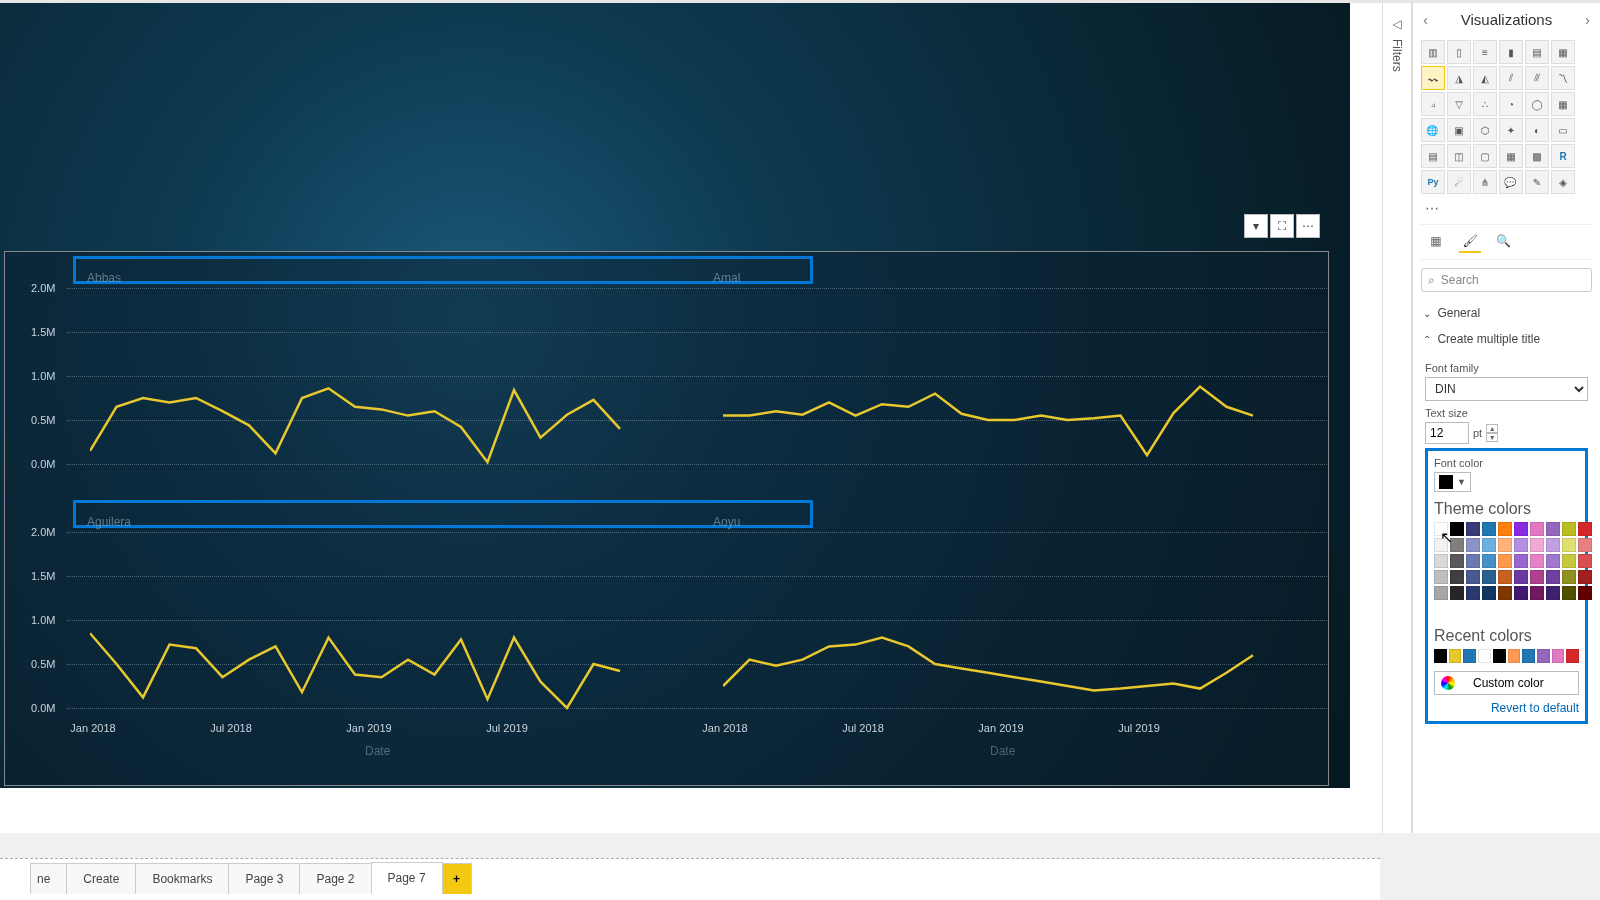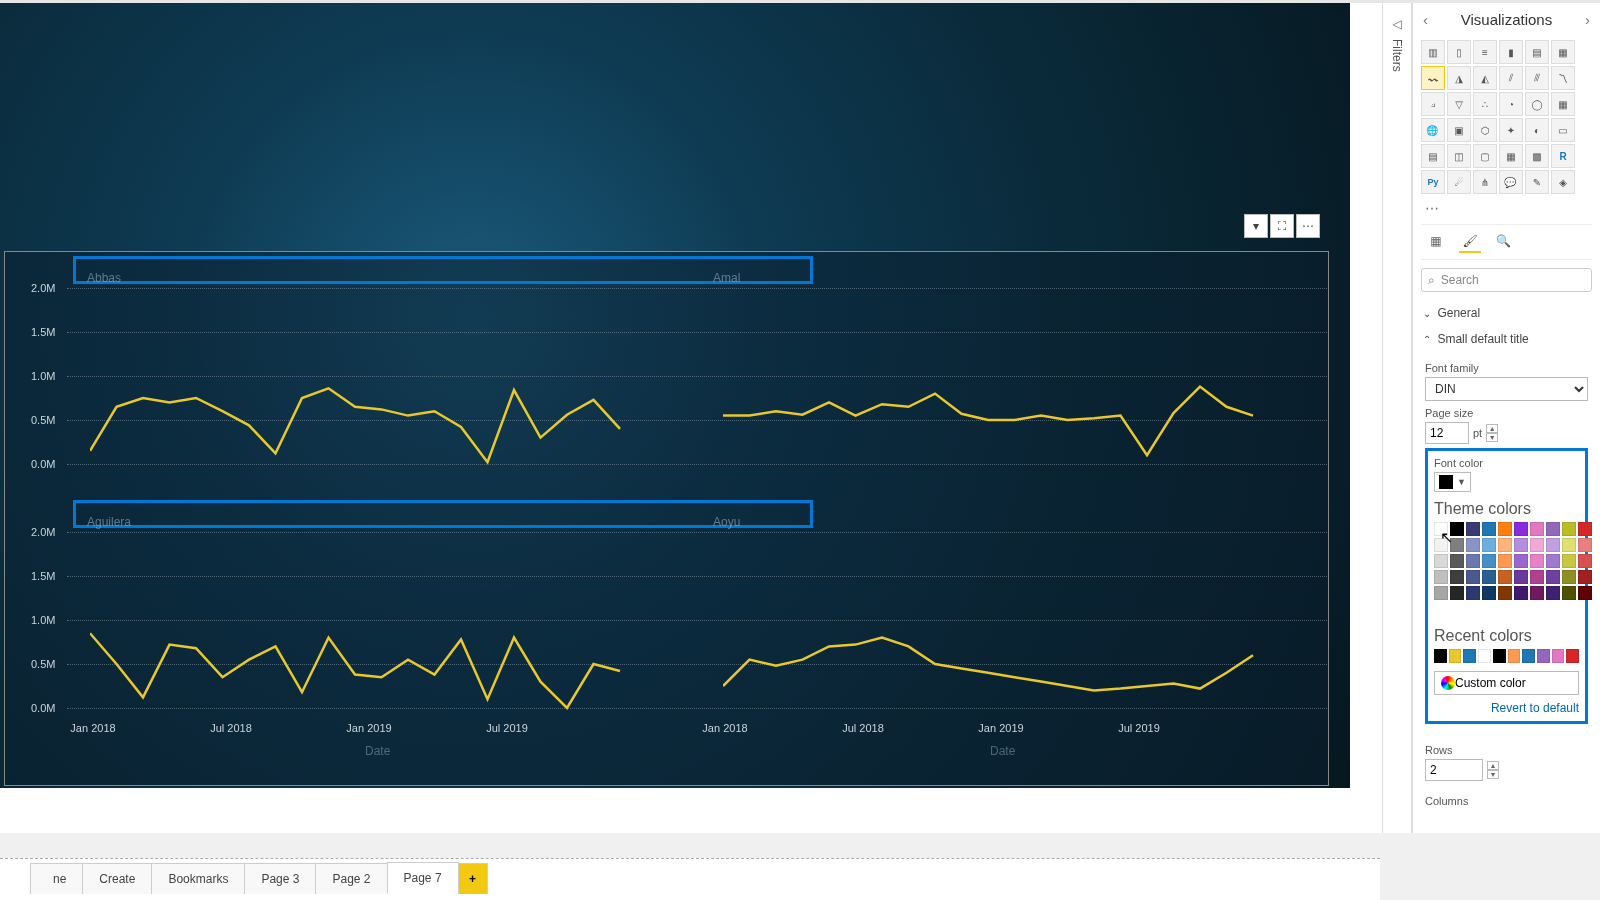--- a/index.html
+++ b/index.html
@@ -154,21 +154,21 @@
 .spinner-btns span { font-size: 7px; line-height: 7px; color: #666; border: 1px solid #bbb; width: 12px; text-align: center; cursor: pointer;}
 .color-picker-highlight { border: 3px solid #0078d4; padding: 6px; margin-top: 4px; }
 .color-swatch-btn { display: inline-flex; align-items: center; border: 1px solid #bbb; padding: 2px 4px; gap: 4px; }
 .color-sw { width: 14px; height: 14px; background: #000; }
 .caret { font-size: 9px; color: #555;}
 .palette-label { font-size: 16px; color: #555; margin: 8px 0 4px 0;}
 .palette { display: grid; grid-template-columns: repeat(10, 14px); gap: 2px;}
 .sw { width: 14px; height: 14px; border: 1px solid rgba(0,0,0,0.1);}
 .recent-row { display: flex; gap: 2px; margin-top: 4px;}
 .custom-color-btn {
-  display: flex; align-items: center; gap: 0;
+  display: flex; align-items: center; gap: 18px;
   border: 1px solid #bbb; padding: 4px 6px; margin-top: 8px;
   font-size: 12px; width: 100%; background: #fff;
 }
 .custom-color-ico { width: 14px; height: 14px; border-radius: 50%;
   background: conic-gradient(red,orange,yellow,green,cyan,blue,magenta,red);}
 .revert-link { text-align: right; font-size: 12px; color: #0066b4; margin-top: 6px; cursor: pointer;}
 .rows-sec { margin-top: 20px; }
 
 
 .page-tabs {
@@ -186,21 +186,21 @@
 .page-tab {
   padding: 8px 16px;
   border: 1px solid #ccc;
   border-bottom: none;
   background: #f8f8f8;
   font-size: 12px;
   color: #444;
   margin-right: -1px;
   cursor: pointer;
 }
-.page-tab.cut { padding-left: 22px; }
+.page-tab.cut { padding-left: 6px; }
 .page-tab.active { background: #fff; border-bottom: 1px solid #fff; font-weight: 500; }
 .page-tab.add { background: #f2c811; color: #000; font-weight: bold; width: 30px; text-align: center; padding: 8px 0;}
 .cursor { position: absolute; font-size: 16px; color: #000; }
 </style>
 </head>
 <body>
 
 <div class="top-bar"></div>
 
 <div class="main-area">
@@ -336,30 +336,30 @@
       <span>Search</span>
     </div>
 
     <div class="prop-section">
       <span class="chev">⌄</span>
       <span>General</span>
     </div>
 
     <div class="prop-section">
       <span class="chev">⌃</span>
-      <span>Small default title</span>
+      <span>Create multiple title</span>
     </div>
 
     <div class="prop-body">
       <div class="prop-label">Font family</div>
       <select class="prop-input">
         <option>DIN</option>
       </select>
 
-      <div class="prop-label">Page size</div>
+      <div class="prop-label">Text size</div>
       <div class="spin-wrap">
         <input class="spin" value="12" style="">
         <span class="unit">pt</span>
         <div class="spinner-btns">
             <span>▲</span>
             <span>▼</span>
           </div>
       </div>
 
       <div class="color-picker-highlight">
@@ -435,31 +435,20 @@
             <div class="sw" style="background: rgb(227, 119, 194);"></div>
             <div class="sw" style="background: rgb(214, 39, 40);"></div>
           </div>
         <button class="custom-color-btn">
           <span class="custom-color-ico"></span>
           <span>Custom color</span>
         </button>
         <div class="revert-link">Revert to default</div>
       </div>
 
-      <div class="rows-sec">
-        <div class="prop-label">Rows</div>
-        <div class="spin-wrap">
-          <input class="spin" style="width: 58px;" value="2">
-          <div class="spinner-btns">
-              <span>▲</span>
-              <span>▼</span>
-            </div>
-        </div>
-        <div class="prop-label" style="margin-top:14px;">Columns</div>
-      </div>
     </div>
   </div>
 </div>
 
 <div class="page-tabs">
   <div class="page-tab cut">ne</div>
   <div class="page-tab">Create</div>
   <div class="page-tab">Bookmarks</div>
   <div class="page-tab">Page 3</div>
   <div class="page-tab">Page 2</div>

